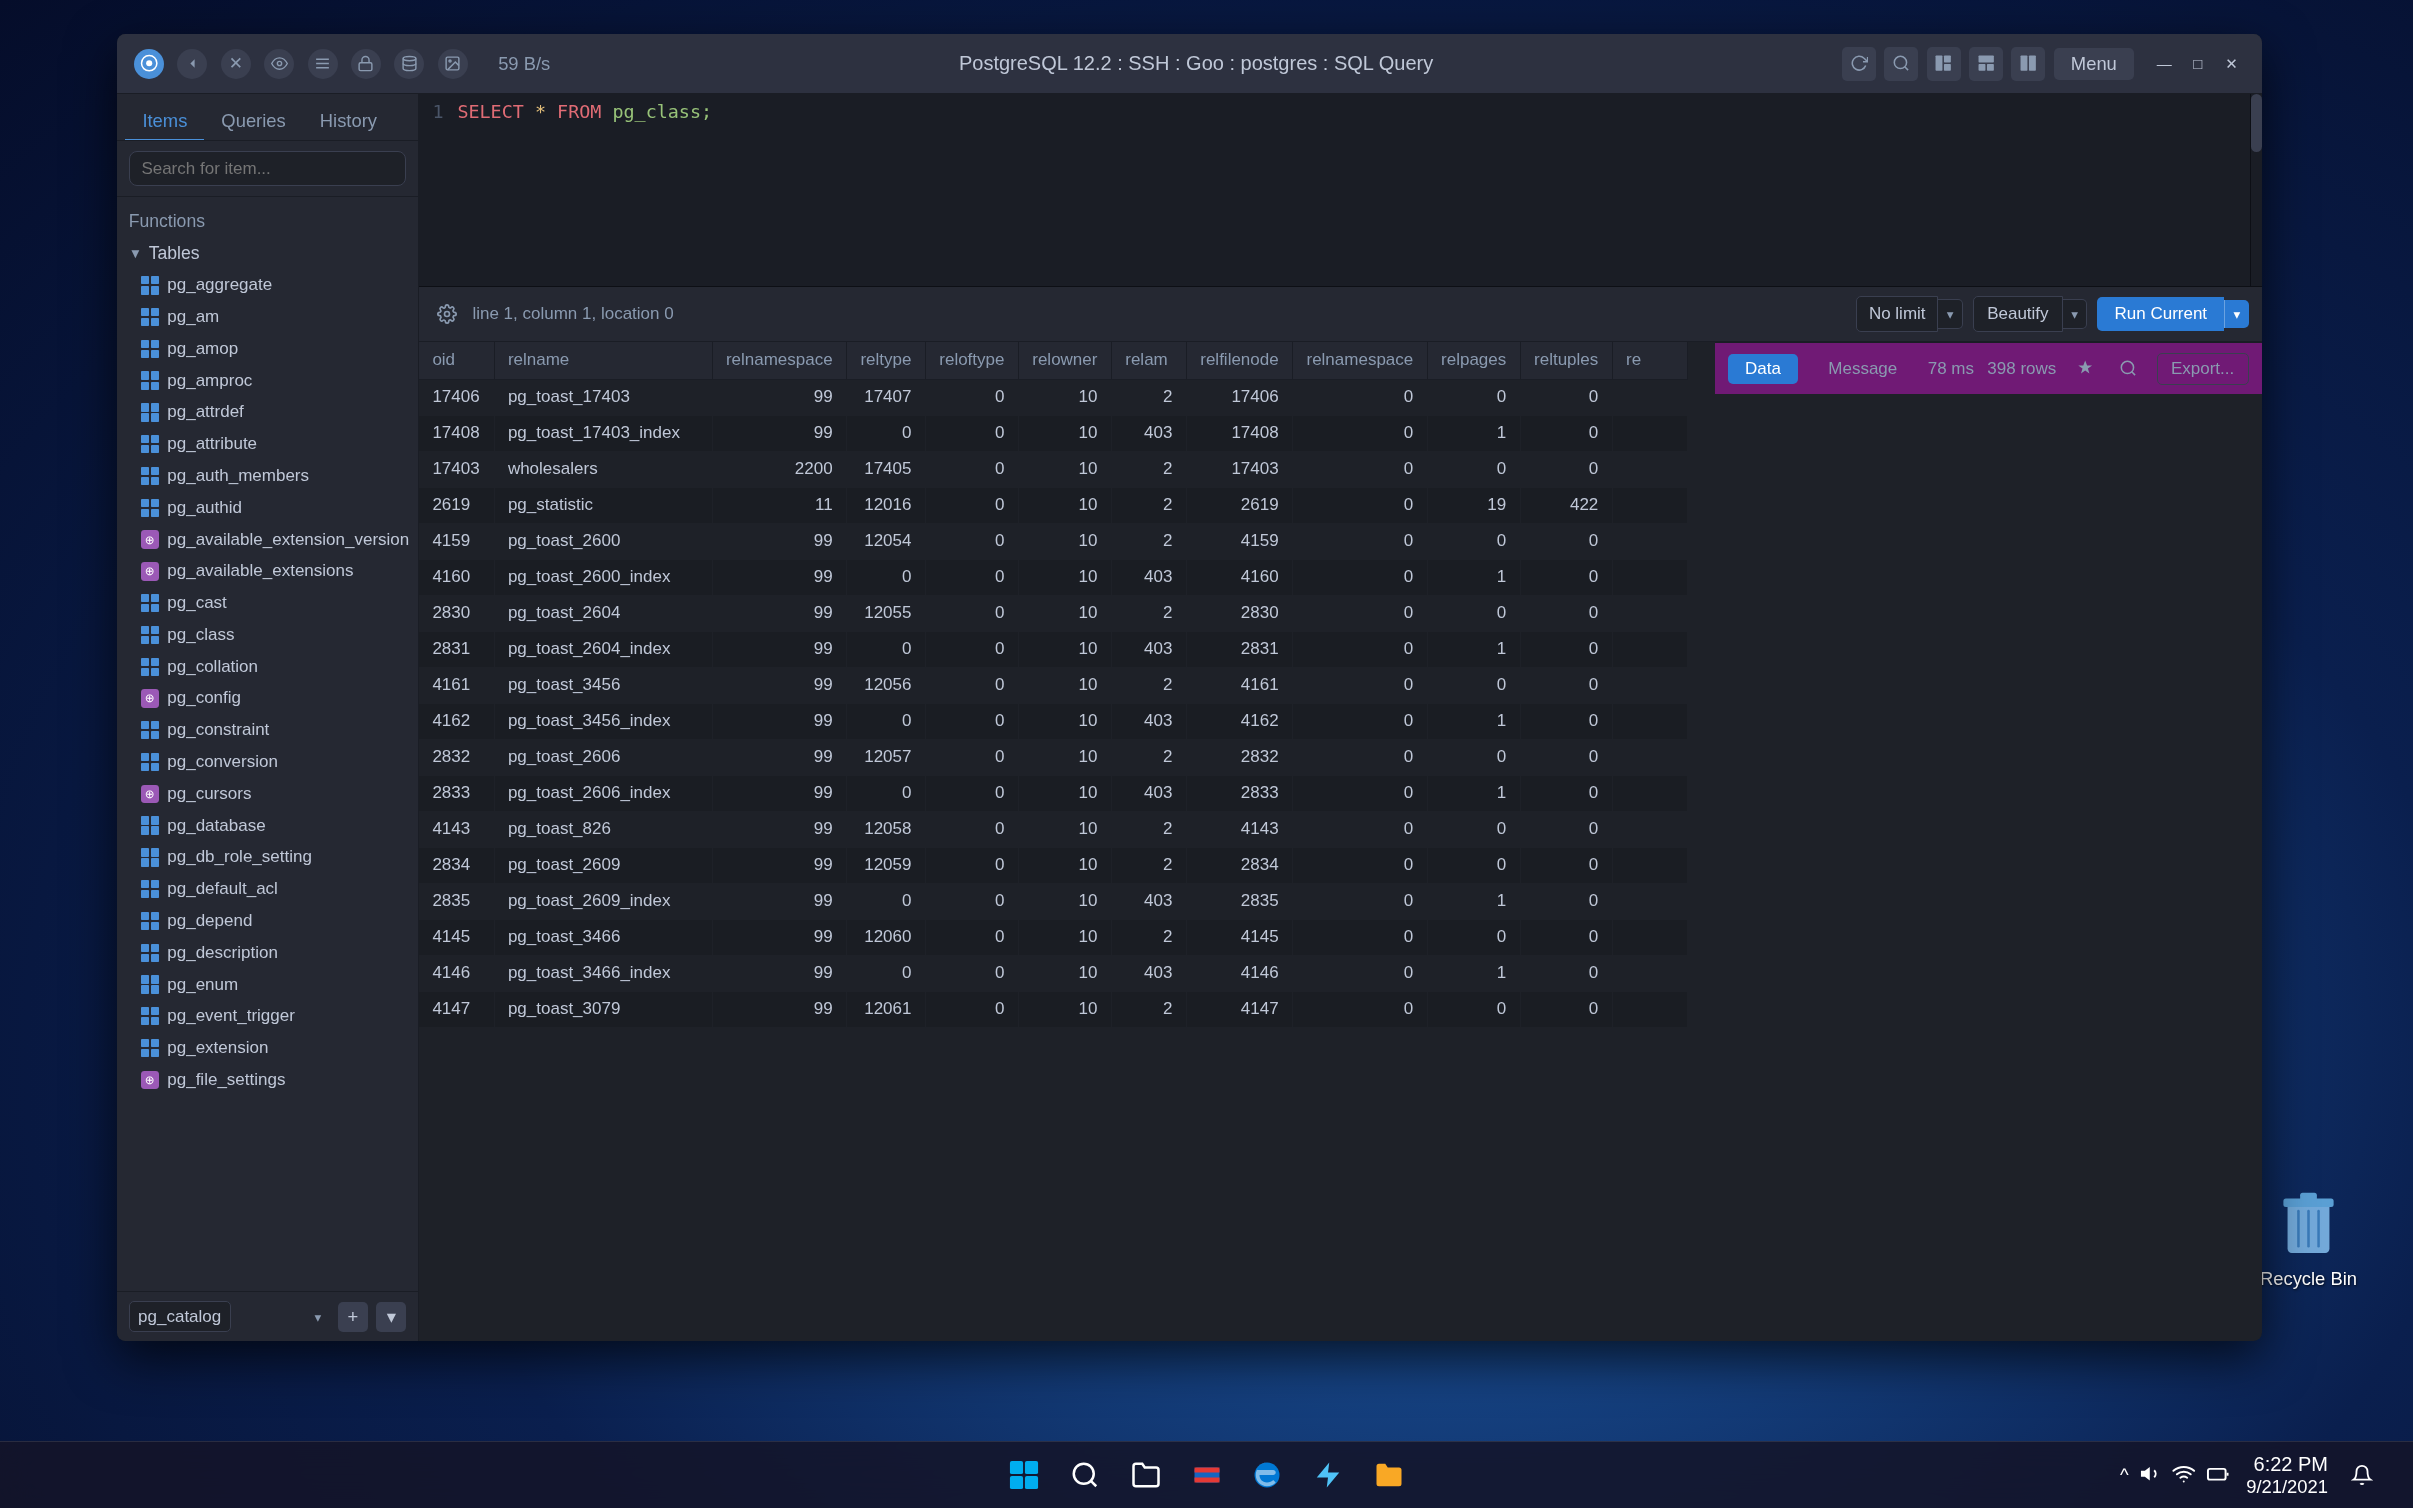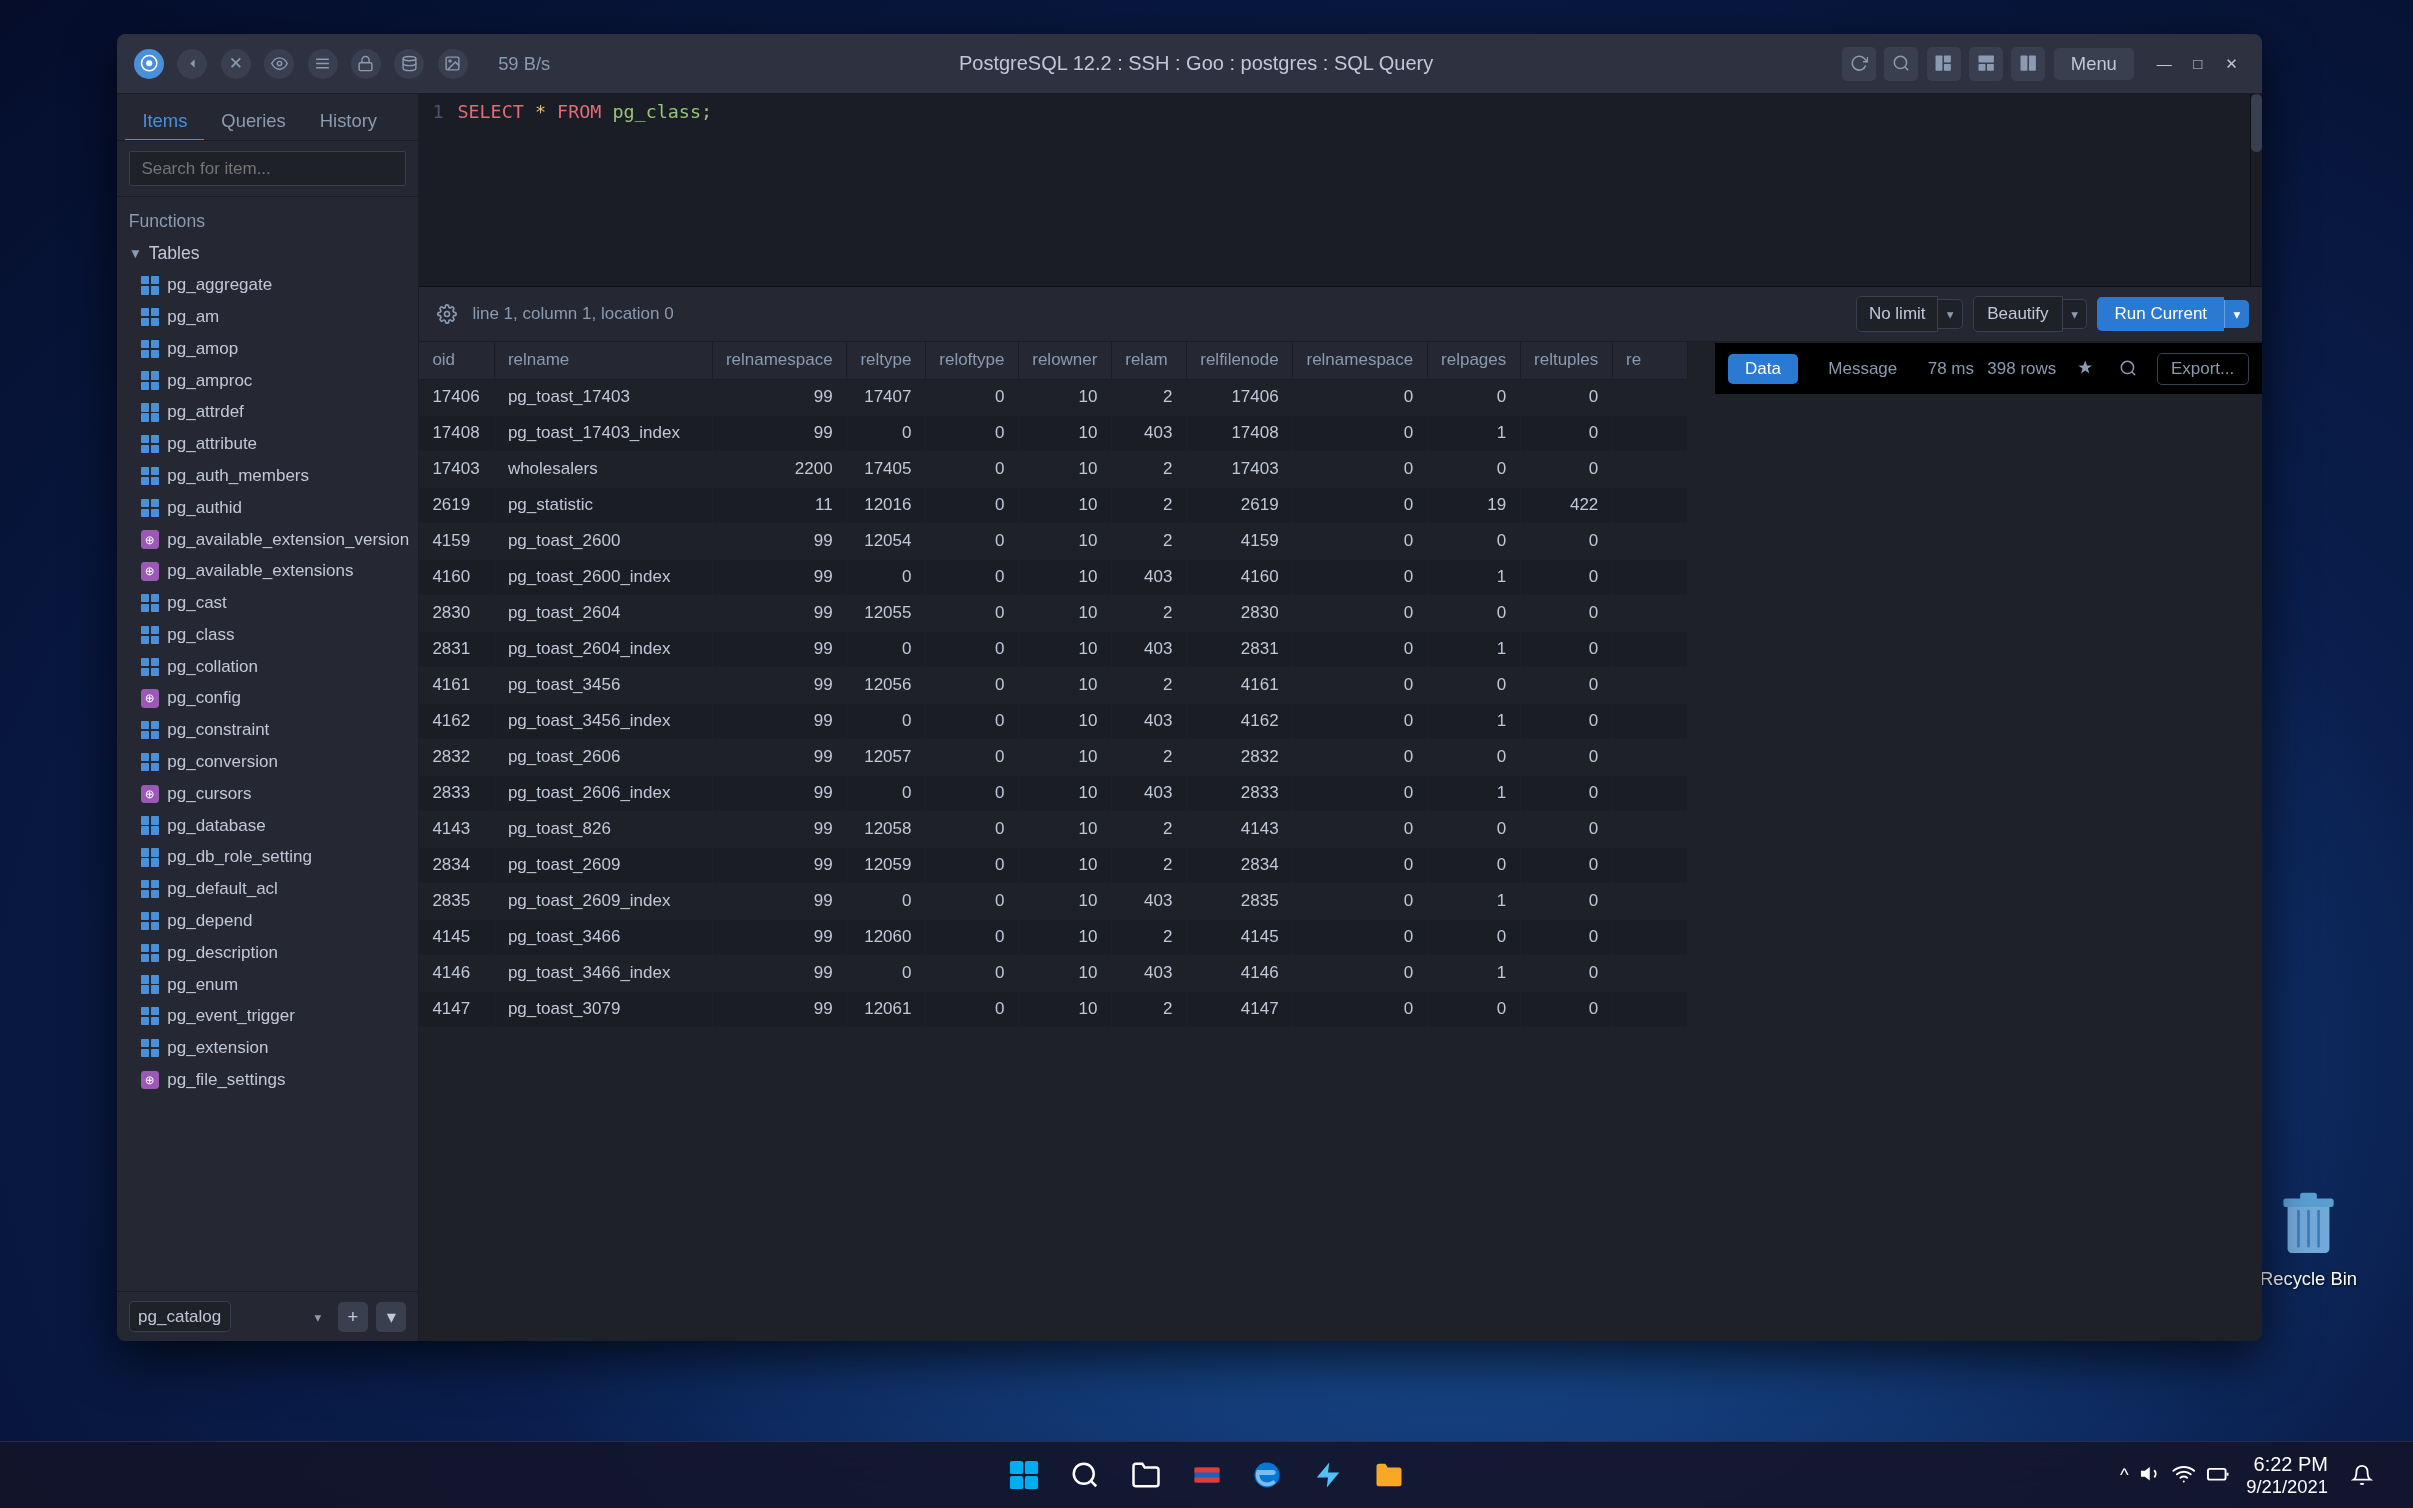--- a/index.html
+++ b/index.html
@@ -237,21 +237,21 @@
       border-bottom-color: #4a90d9;
     }
     .sidebar-search {
       padding: 10px 11.7px;
       border-bottom: 0.8px solid #1a1d25;
     }
     .sidebar-search input {
       width: 100%;
       background: #1e2128;
       border: 0.8px solid #3a3f50;
-      border-radius: 2px;
+      border-radius: 8px;
       padding: 6.7px 11.7px;
       color: #8a9ab0;
       font-size: 17px;
       outline: none;
     }
     .sidebar-content {
       flex: 1;
       overflow-y: auto;
       padding: 6.7px 0;
     }
@@ -461,21 +461,21 @@
     .data-table tr:nth-child(even) td { background: rgba(0,0,0,0.1); }
 
     .td-oid { min-width: 67px; color: #8a9ab0; }
     .td-relname { min-width: 218px; color: #c0c8d8; }
     .td-ns { min-width: 84px; }
     .td-num { min-width: 67px; text-align: right; }
 
     
     .results-toolbar {
       height: 52px;
-      background: #000000;
+      background: #701a75;
       border-top: 0.8px solid #1a1d25;
       display: flex;
       align-items: center;
       padding: 0 13.4px;
       gap: 13.4px;
       flex-shrink: 0;
     }
     .result-tab {
       padding: 5px 17px;
       border-radius: 5px;

